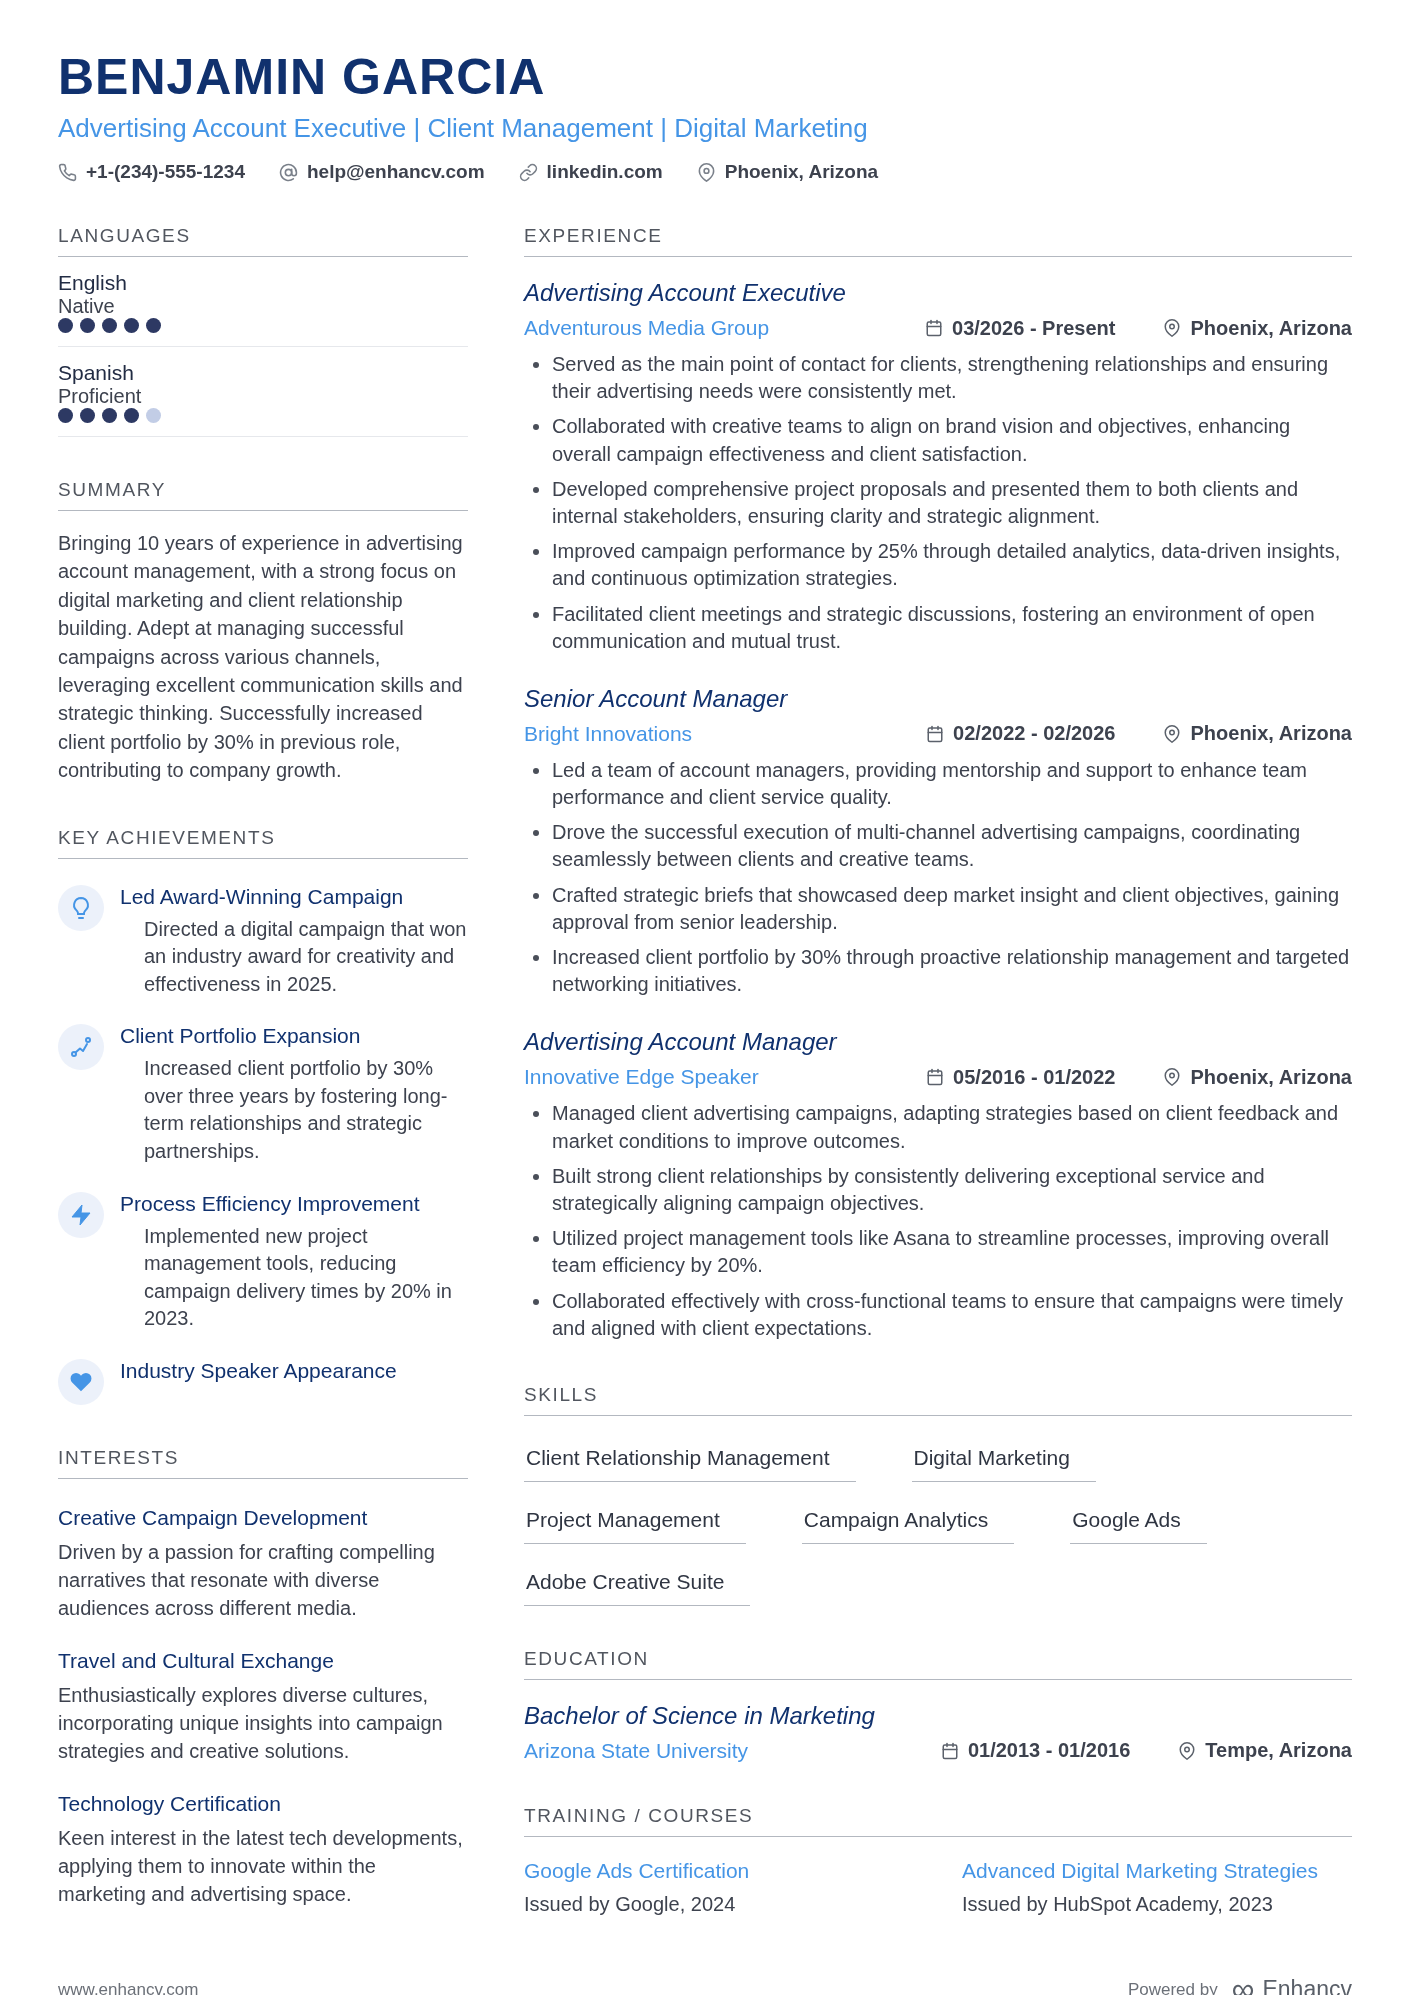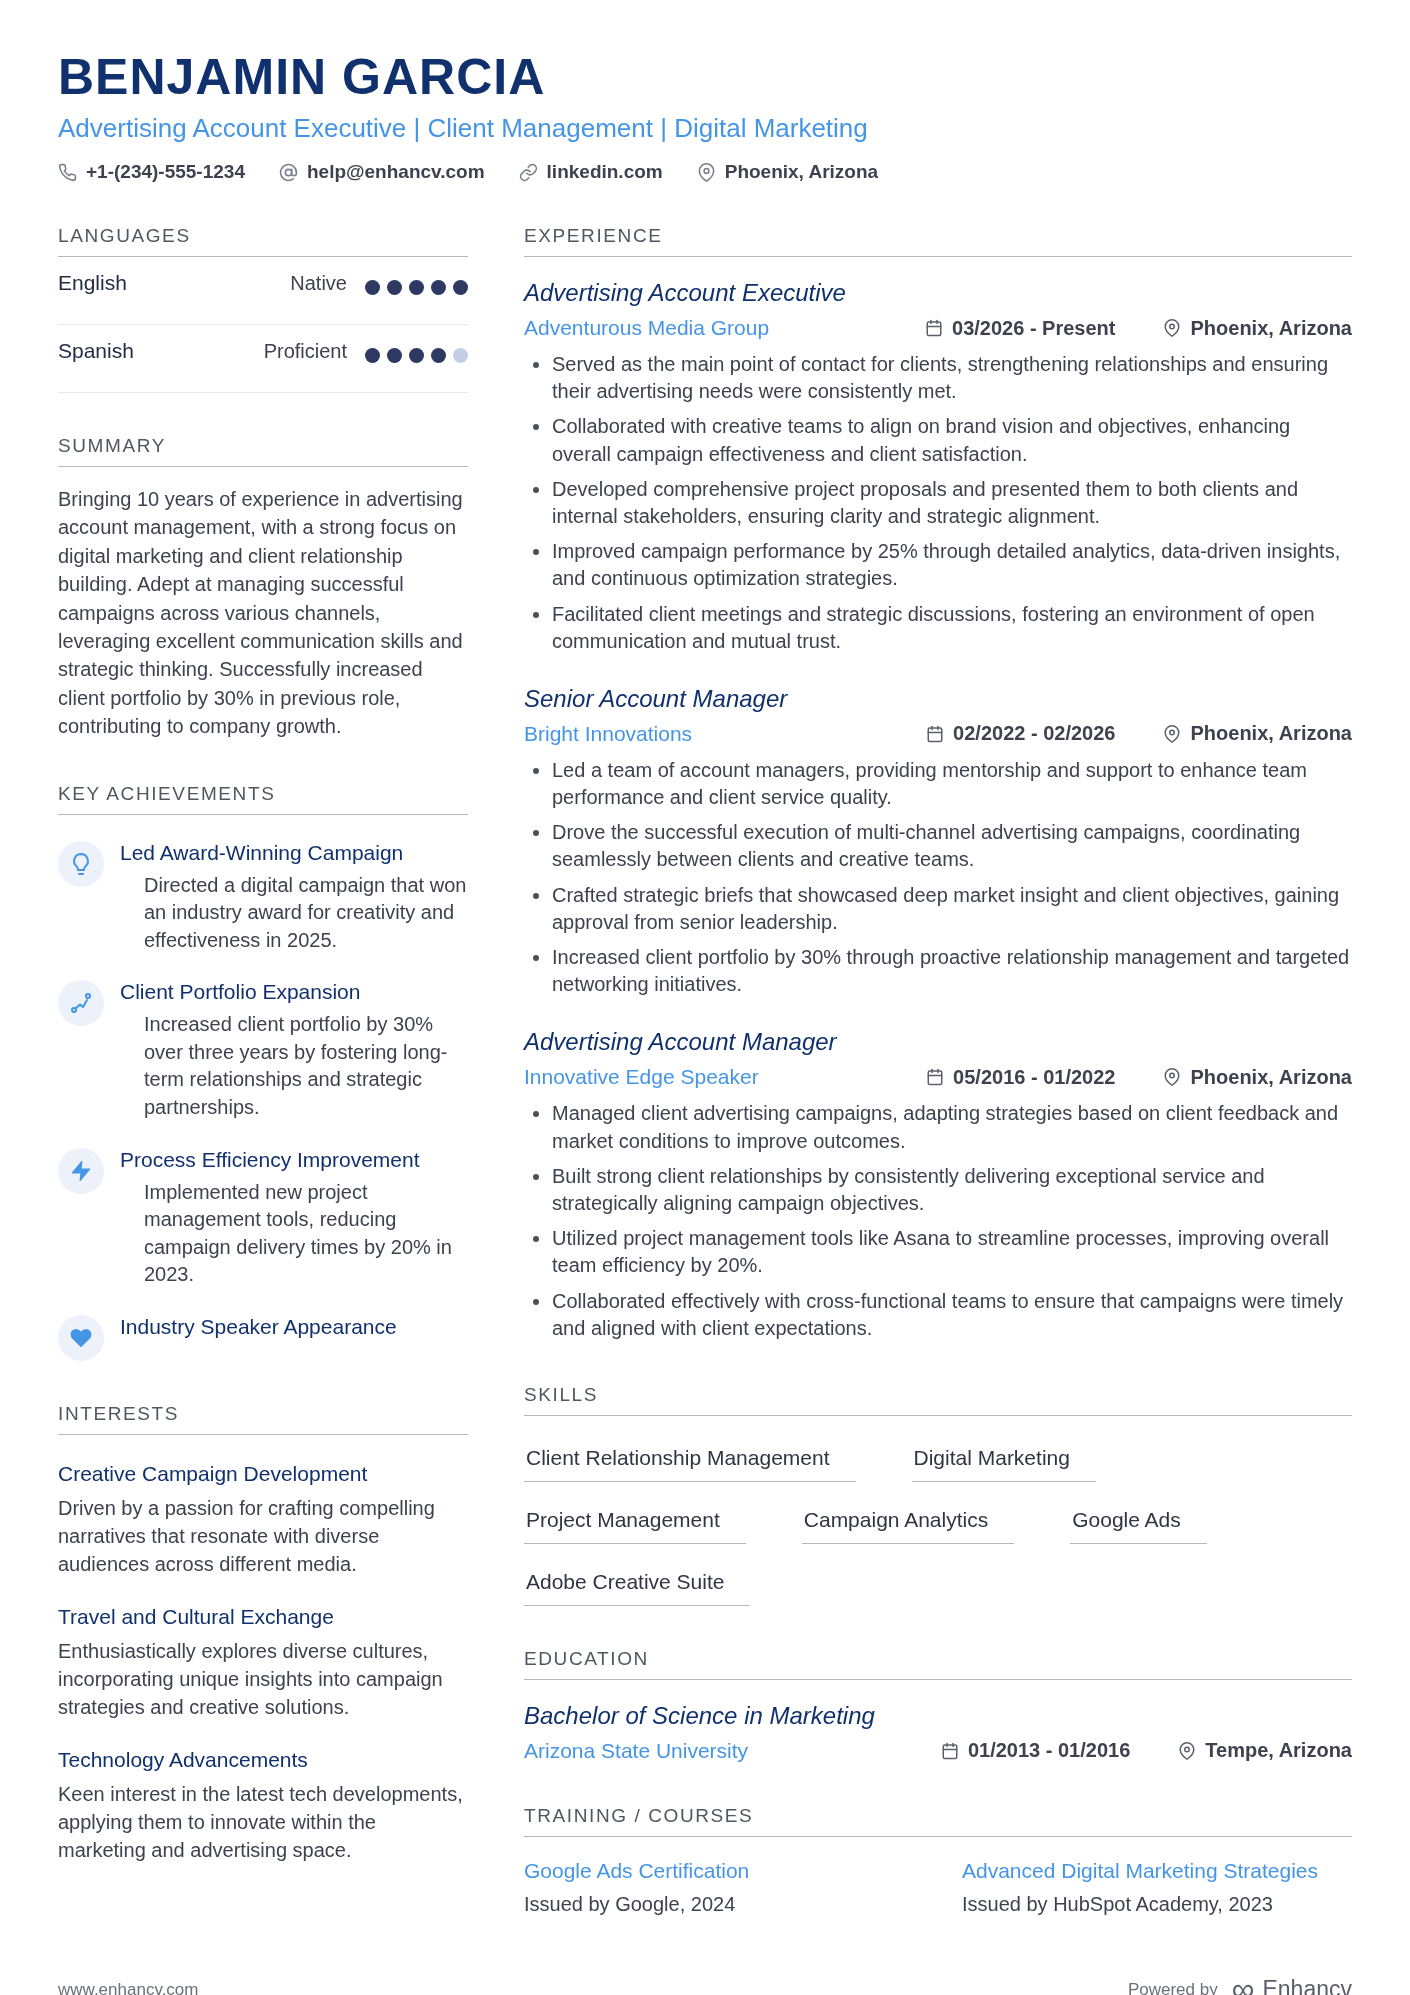--- a/index.html
+++ b/index.html
@@ -50,24 +50,25 @@
     font-size: 19px;
     letter-spacing: 1.6px;
     color: var(--muted, #51565f);
     padding-bottom: 9px;
     border-bottom: 1px solid var(--line, #b3b8c0);
   }
 
   
   .lang-row {
     display: flex;
-    align-items: flex-end;
-    padding: 14px 0 29px 0;
+    align-items: flex-start;
+    padding: 14px 0 13px 0;
     border-bottom: 1px solid var(--line-light, #e6e8ec);
     font-size: 21px;
+    flex-direction: column;
   }
   .lang-name { flex: 1; color: #222c44; font-weight: 500; }
   .lang-level { color: var(--text, #3d424e); margin-right: 18px; font-size: 20px; }
   .dots { display: flex; align-items: center; gap: 7px; }
   .dot { width: 15px; height: 15px; border-radius: 50%; background: var(--dot-empty, #c2cde6); }
   .dot.filled { background: var(--dot-filled, #2d3963); }
 
   
   .summary-text { margin-top: 18px; font-size: 20px; line-height: 1.42; }
 
@@ -275,21 +276,21 @@
 
       <div class="int-item">
         <div class="int-title">Creative Campaign Development</div>
         <div class="int-text">Driven by a passion for crafting compelling narratives that resonate with diverse audiences across different media.</div>
       </div>
       <div class="int-item">
         <div class="int-title">Travel and Cultural Exchange</div>
         <div class="int-text">Enthusiastically explores diverse cultures, incorporating unique insights into campaign strategies and creative solutions.</div>
       </div>
       <div class="int-item">
-        <div class="int-title">Technology Advancements</div>
+        <div class="int-title">Technology Certification</div>
         <div class="int-text">Keen interest in the latest tech developments, applying them to innovate within the marketing and advertising space.</div>
       </div>
     </div>
 
   </div>
 
   <div class="col-right">
 
     <div class="section first">
       <div class="sec-h">EXPERIENCE</div>

